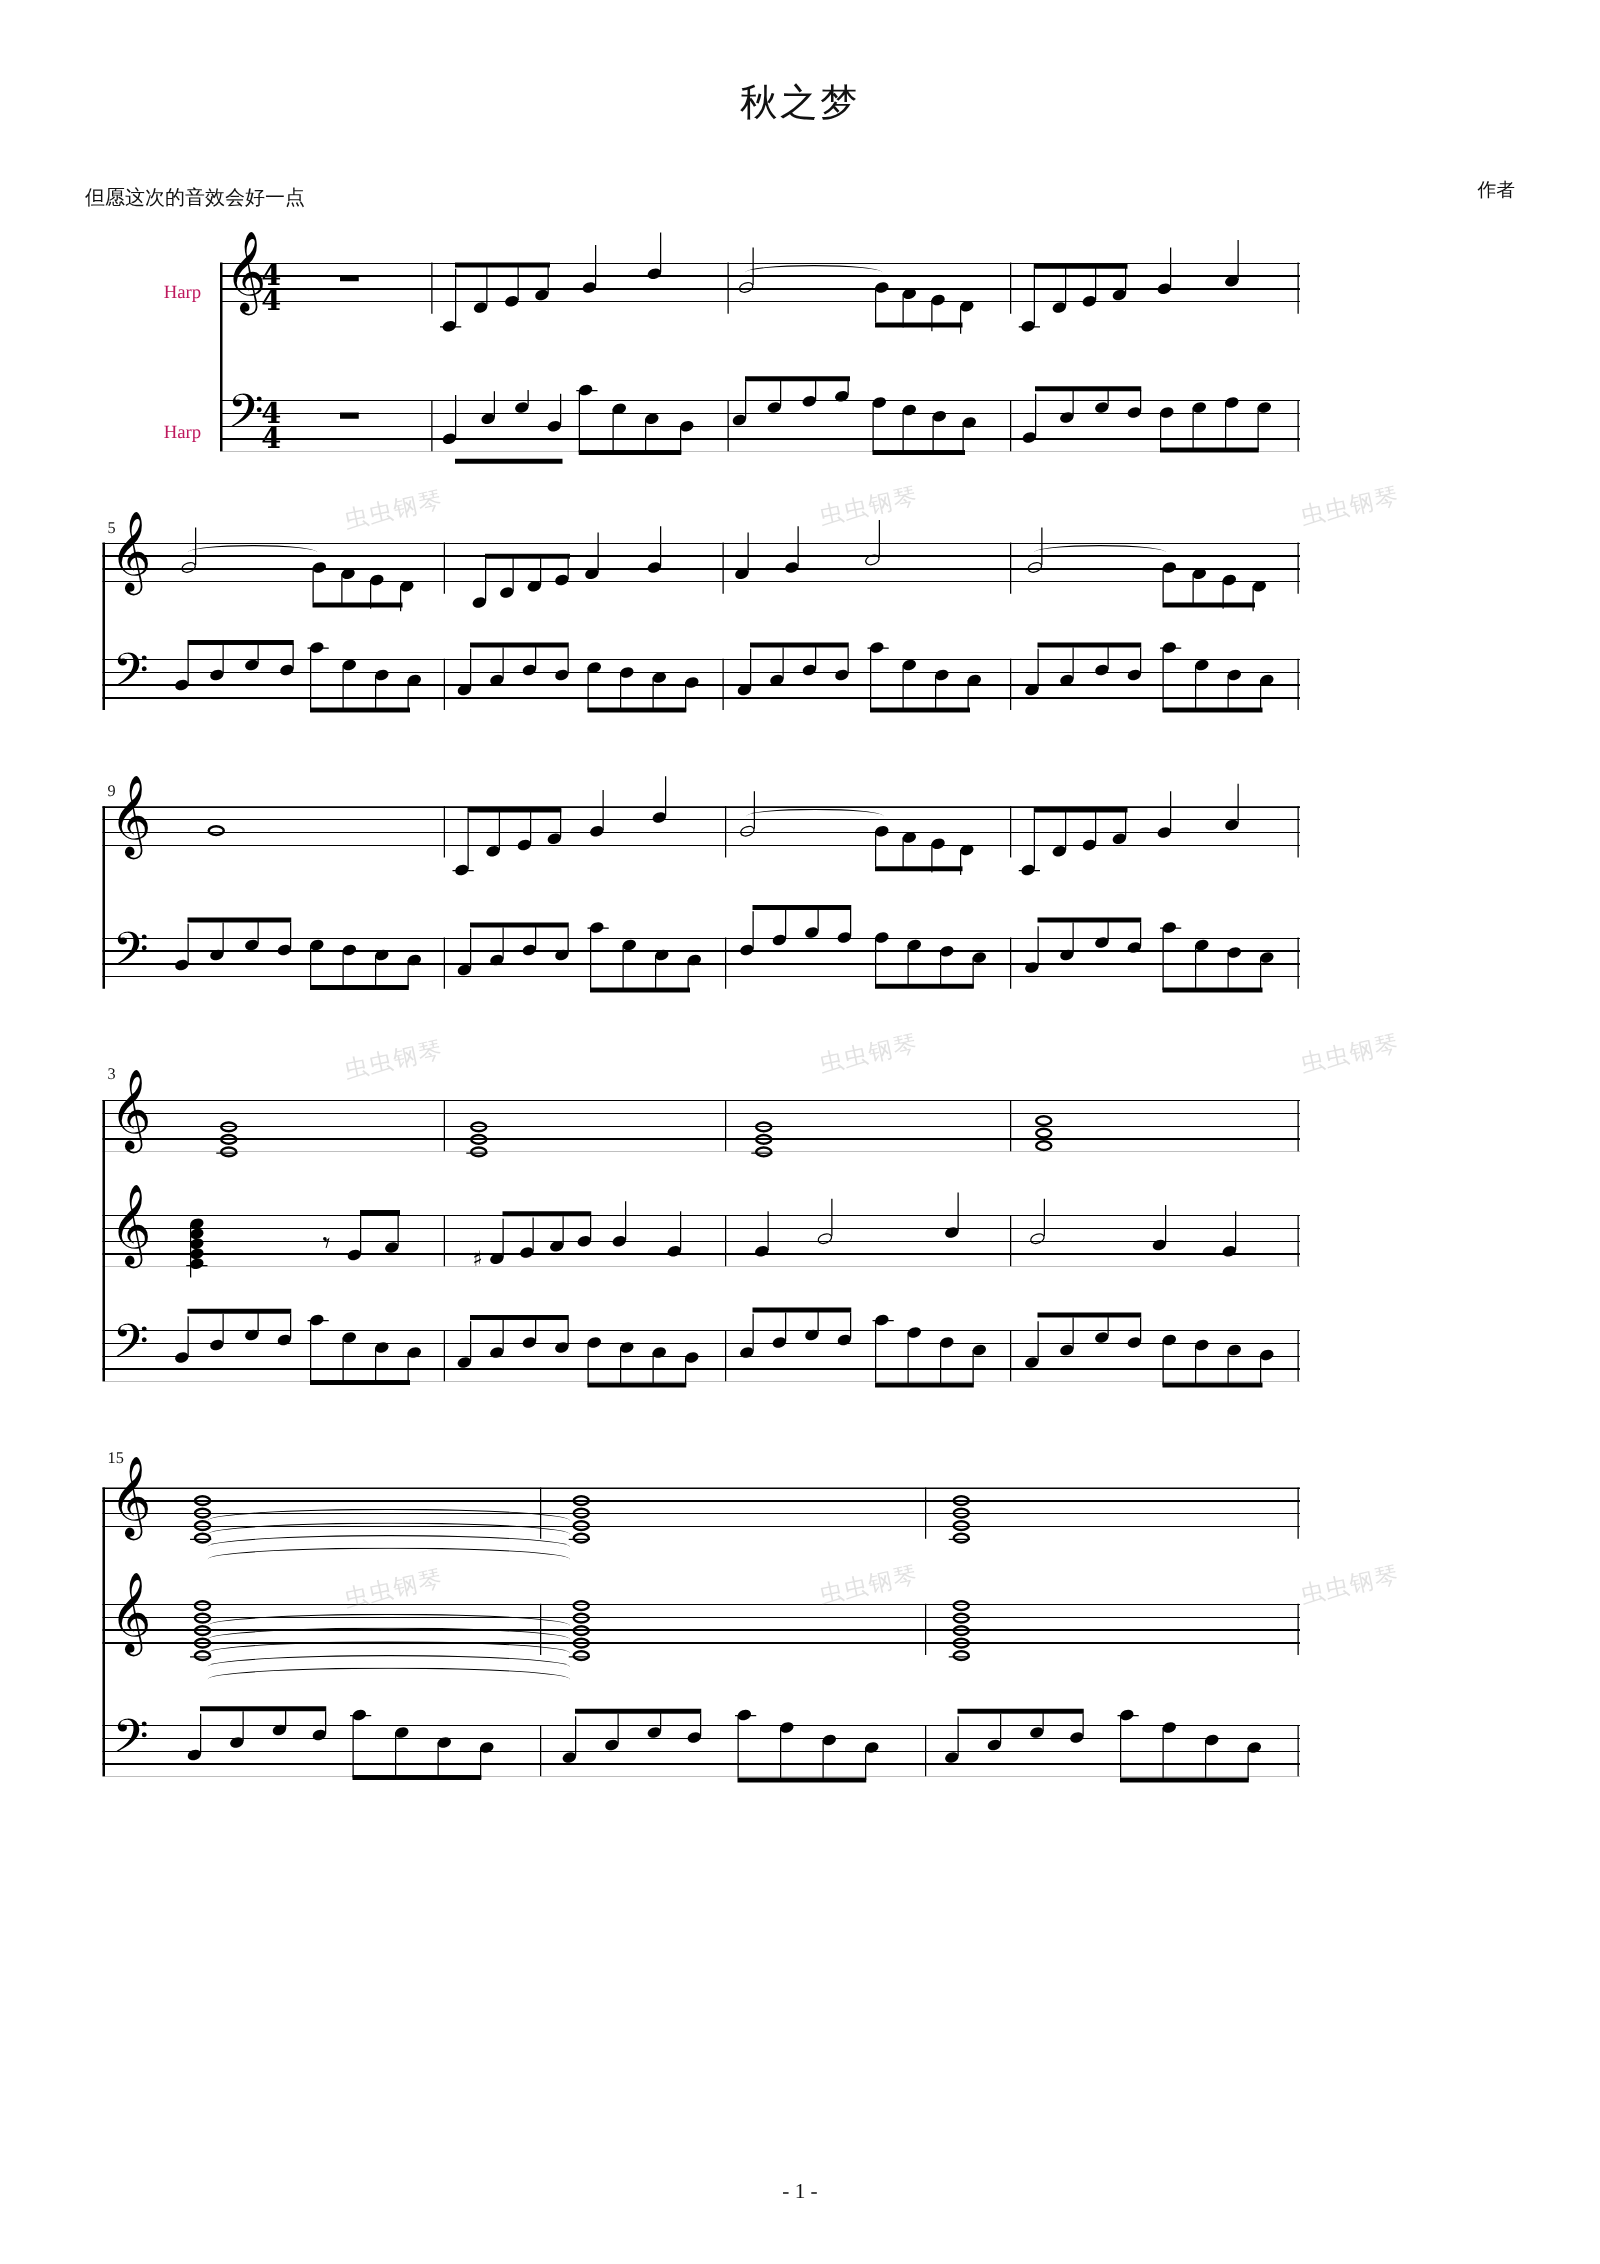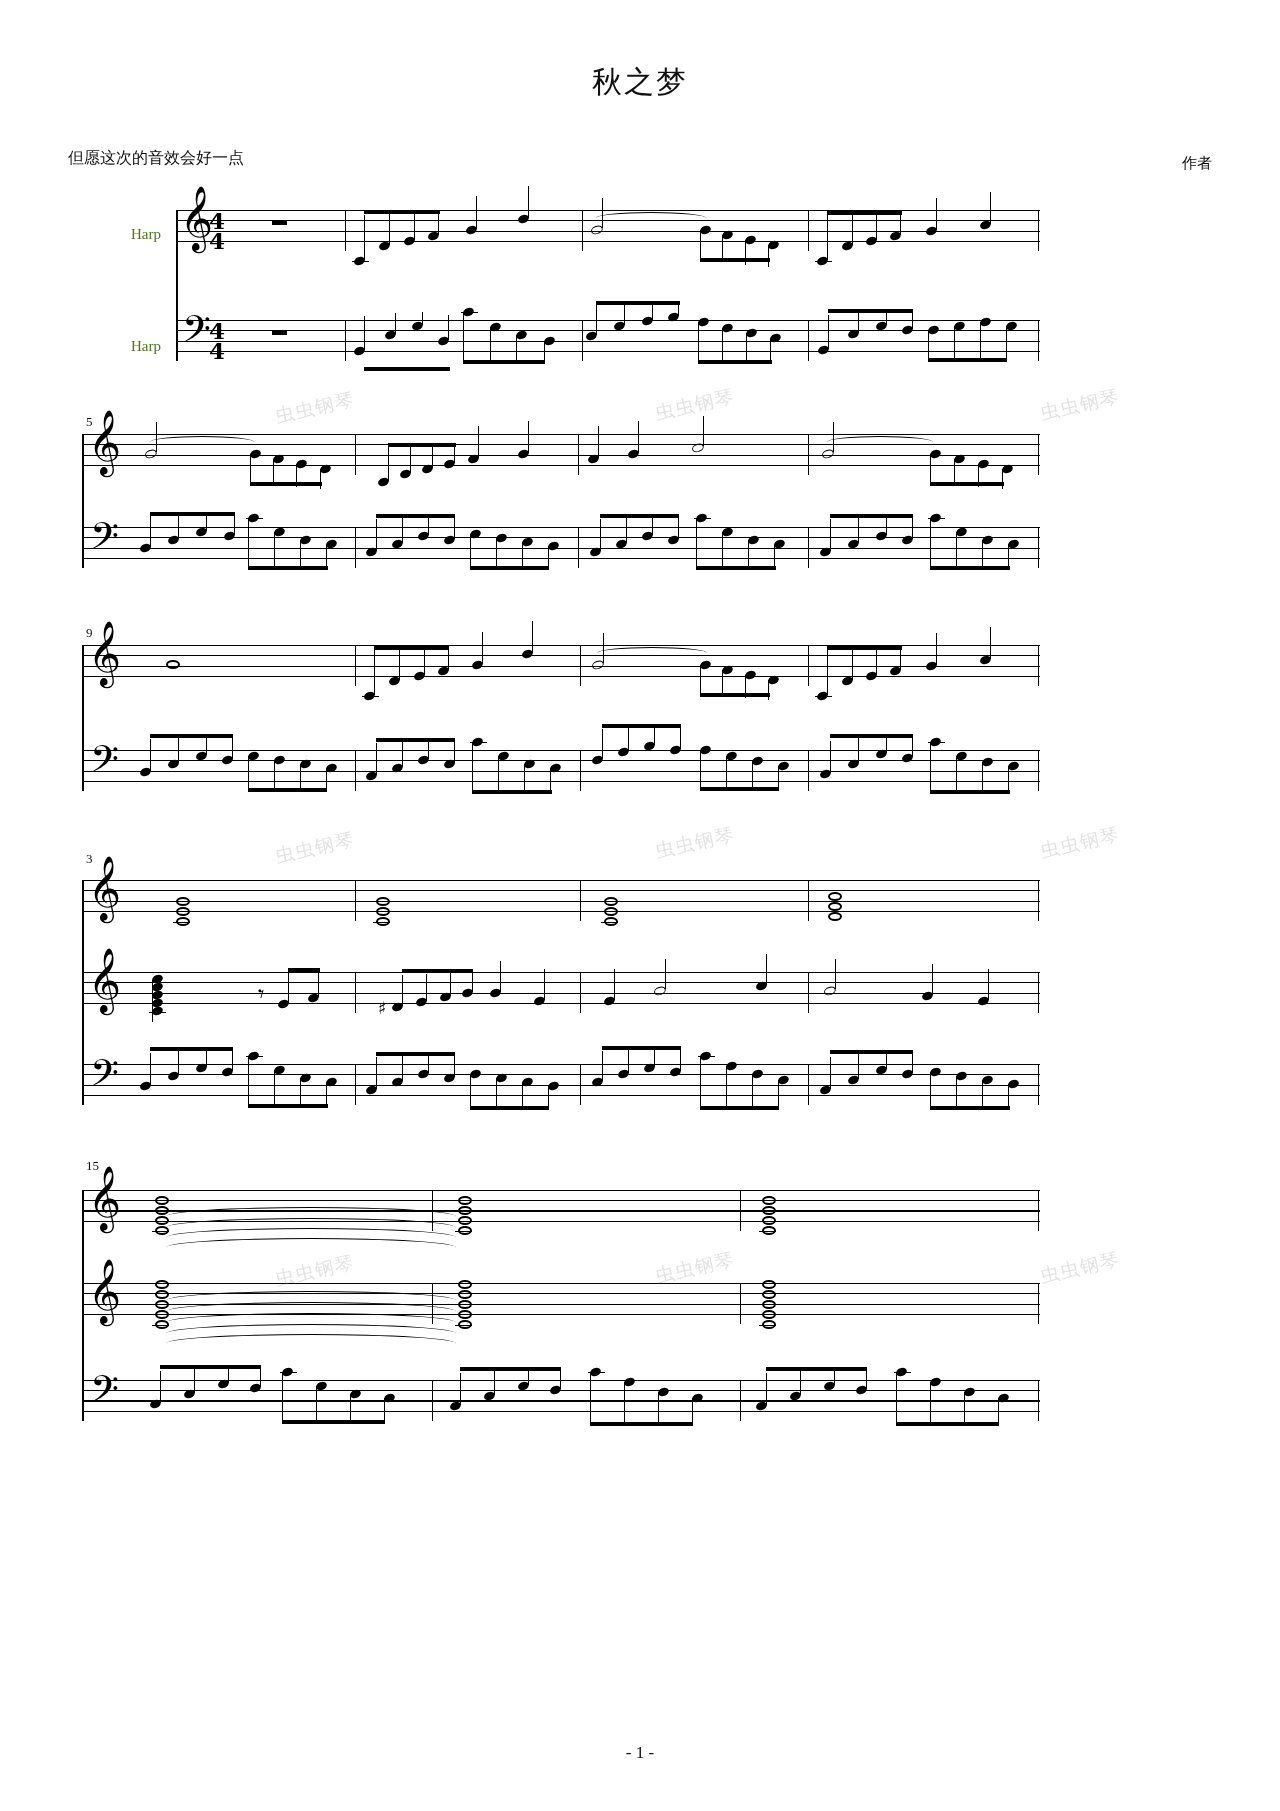--- a/index.html
+++ b/index.html
@@ -36,21 +36,21 @@
   }
   .subtitle-left {
     position: absolute;
     left: 68px; top: 148px;
     font-family: "DejaVu Sans", sans-serif;
     font-size: 16px;
     color: #111;
   }
   .subtitle-right {
     position: absolute;
-    right: 68px; top: 154px;
+    right: 68px; top: 143px;
     font-family: "DejaVu Sans", sans-serif;
     font-size: 15px;
     color: #111;
   }
   .page-number {
     position: absolute;
     left: 0; bottom: 48px;
     width: 1280px;
     text-align: center;
     font-size: 17px;
@@ -64,21 +64,21 @@
   .measure-number {
     position: absolute;
     font-family: "Liberation Serif", serif;
     font-size: 13px;
     color: #111;
   }
   .instrument-label {
     position: absolute;
     font-family: "Liberation Serif", serif;
     font-size: 15px;
-    color: #4d7c0f;
+    color: #be185d;
   }
 
   
   .staff {
     position: absolute;
     height: 41px;
     background-image: repeating-linear-gradient(
       to bottom,
       #000 0px, #000 1.1px,
       rgba(0,0,0,0) 1.1px, rgba(0,0,0,0) 10.25px

